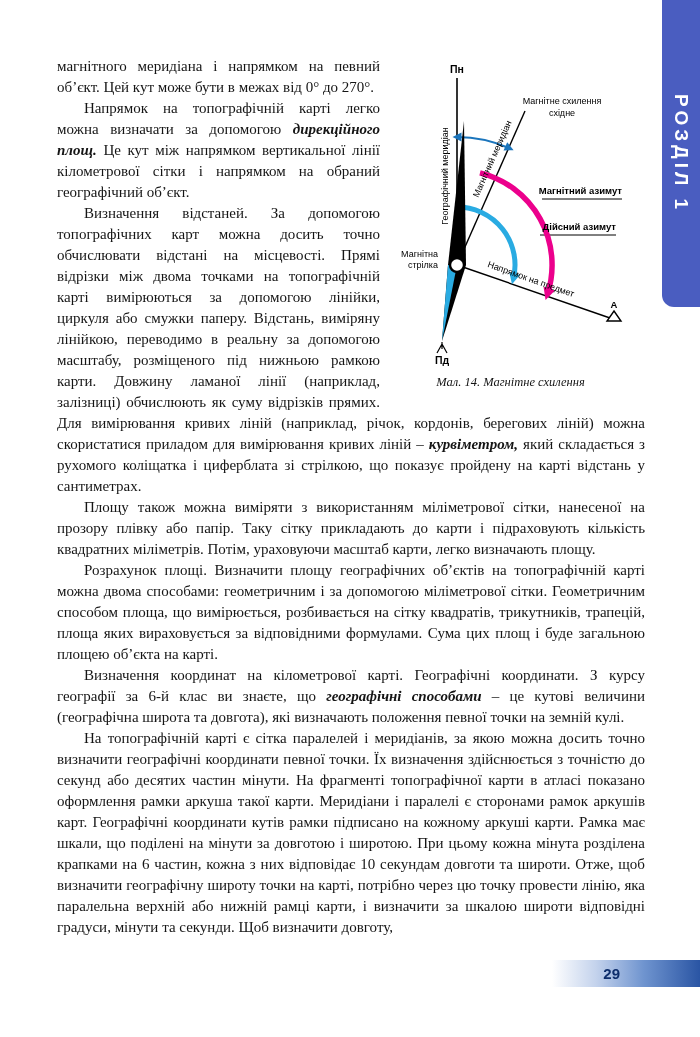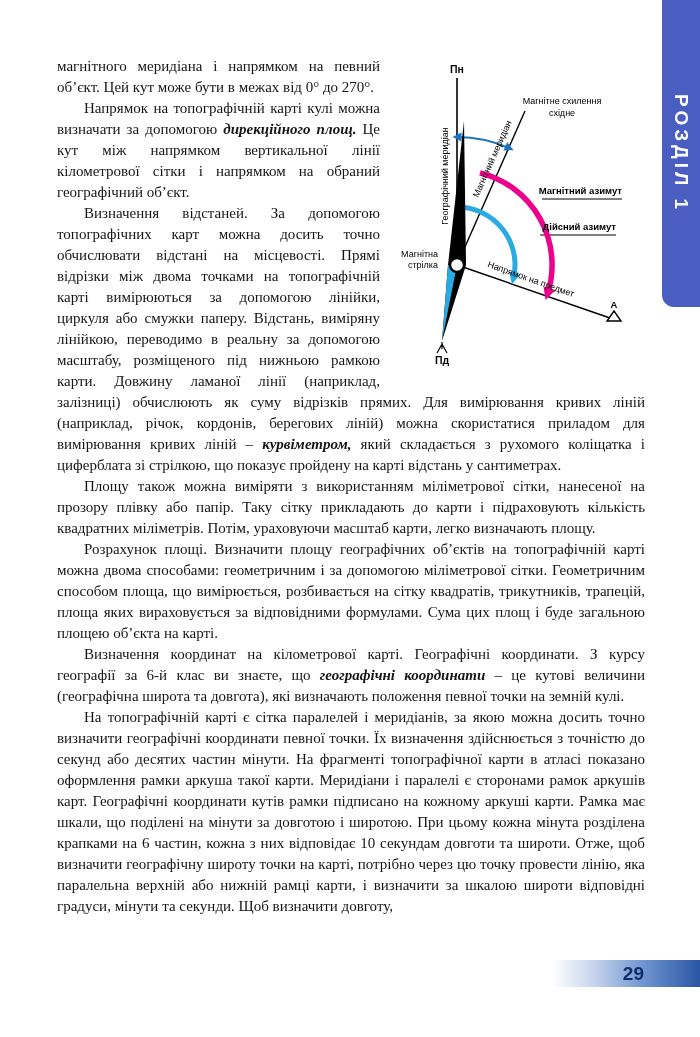--- a/index.html
+++ b/index.html
@@ -34,23 +34,23 @@
     line-height:15px;
   }
   .sl  { font-family:"Liberation Sans", sans-serif; font-size:9px;  fill:#000; }
   .slb { font-family:"Liberation Sans", sans-serif; font-size:9.5px; fill:#000; font-weight:bold; }
   .sn  { font-family:"Liberation Sans", sans-serif; font-size:10.5px; fill:#000; font-weight:bold; }
   
   .pagenum-strip {
     position:absolute; top:960px; right:0; width:148px; height:27px;
     background:linear-gradient(90deg, #ffffff 0%, #c3d2ec 30%, #6f94cf 62%, #2a55a4 100%);
     display:flex; align-items:center; justify-content:flex-end;
-    padding-right:56px; box-sizing:border-box;
+    padding-right:80px; box-sizing:border-box;
     font-family:"Liberation Sans", sans-serif; font-weight:bold;
-    font-size:19px; color:#0d2d6b;
+    font-size:15px; color:#0d2d6b;
   }
 </style>
 </head>
 <body>
 
 <div class="page">
 
   <div class="chapter-tab">
     <span>РОЗДІЛ 1</span>
   </div>
@@ -97,44 +97,48 @@
         <text class="sl" text-anchor="middle" x="170" y="58">східне</text>
         <text class="sl" text-anchor="middle" transform="translate(56 118) rotate(-90)">Географічний меридіан</text>
         <text class="sl" text-anchor="middle" transform="translate(103 102) rotate(-66)">Магнітний меридіан</text>
         <text class="slb" text-anchor="end" x="230" y="136">Магнітний азимут</text>
         <text class="slb" text-anchor="end" x="224" y="172">Дійсний азимут</text>
         <text class="sl" text-anchor="end" x="46" y="199">Магнітна</text>
         <text class="sl" text-anchor="end" x="46" y="210">стрілка</text>
         <text class="sl" text-anchor="middle" transform="translate(138 224) rotate(19.5)">Напрямок на предмет</text>
         <text class="slb" text-anchor="middle" x="222" y="250">А</text>
       </svg>
+      <figcaption>
+        <span>Мал. 14.</span>
+        <span>Магнітне схилення</span>
+      </figcaption>
     </figure>
 
     <p class="cont">
       <span>магнітного меридіана і напрямком на певний об’єкт. Цей кут може бути в межах від 0° до 270°.</span>
     </p>
 
     <p>
-      <span>Напрямок на топографічній карті кулі можна визначати за допомогою </span><span class="bi">дирекційного площ.</span><span> Це кут між напрямком вертикальної лінії кілометрової сітки і напрямком на обраний географічний об’єкт.</span>
+      <span>Напрямок на топографічній карті легко можна визначати за допомогою </span><span class="bi">дирекційного площ.</span><span> Це кут між напрямком вертикальної лінії кілометрової сітки і напрямком на обраний географічний об’єкт.</span>
     </p>
 
     <p>
       <span class="b">Визначення відстаней.</span><span> За допомогою топографічних карт можна досить точно обчислювати відстані на місцевості. Прямі відрізки між двома точками на топографічній карті вимірюються за допомогою лінійки, циркуля або смужки паперу. Відстань, виміряну лінійкою, переводимо в реальну за допомогою масштабу, розміщеного під нижньою рамкою карти. Довжину ламаної лінії (наприклад, залізниці) обчислюють як суму відрізків прямих. Для вимірювання кривих ліній (наприклад, річок, кордонів, берегових ліній) можна скористатися приладом для вимірювання кривих ліній – </span><span class="bi">курвіметром,</span><span> який складається з рухомого коліщатка і циферблата зі стрілкою, що показує пройдену на карті відстань у сантиметрах.</span>
     </p>
 
     <p>
       <span>Площу також можна виміряти з використанням міліметрової сітки, нанесеної на прозору плівку або папір. Таку сітку прикладають до карти і підраховують кількість квадратних міліметрів. Потім, ураховуючи масштаб карти, легко визначають площу.</span>
     </p>
 
     <p>
       <span class="b">Розрахунок площі.</span><span> Визначити площу географічних об’єктів на топографічній карті можна двома способами: геометричним і за допомогою міліметрової сітки. Геометричним способом площа, що вимірюється, розбивається на сітку квадратів, трикутників, трапецій, площа яких вираховується за відповідними формулами. Сума цих площ і буде загальною площею об’єкта на карті.</span>
     </p>
 
     <p>
-      <span class="b">Визначення координат на кілометрової карті. Географічні координати.</span><span> З курсу географії за 6-й клас ви знаєте, що </span><span class="bi">географічні координати</span><span> – це кутові величини (географічна широта та довгота), які визначають положення певної точки на земній кулі.</span>
+      <span class="b">Визначення координат на кілометрової карті. Географічні координати.</span><span> З курсу географії за 6-й клас ви знаєте, що </span><span class="bi">географічні способами</span><span> – це кутові величини (географічна широта та довгота), які визначають положення певної точки на земній кулі.</span>
     </p>
 
     <p>
       <span>На топографічній карті є сітка паралелей і меридіанів, за якою можна досить точно визначити географічні координати певної точки. Їх визначення здійснюється з точністю до секунд або десятих частин мінути. На фрагменті топографічної карти в атласі показано оформлення рамки аркуша такої карти. Меридіани і паралелі є сторонами рамок аркушів карт. Географічні координати кутів рамки підписано на кожному аркуші карти. Рамка має шкали, що поділені на мінути за довготою і широтою. При цьому кожна мінута розділена крапками на 6 частин, кожна з них відповідає 10 секундам довготи та широти. Отже, щоб визначити географічну широту точки на карті, потрібно через цю точку провести лінію, яка паралельна верхній або нижній рамці карти, і визначити за шкалою широти відповідні градуси, мінути та секунди. Щоб визначити довготу,</span>
     </p>
 
   </div>
 
   <div class="pagenum-strip">
     <span>29</span>

